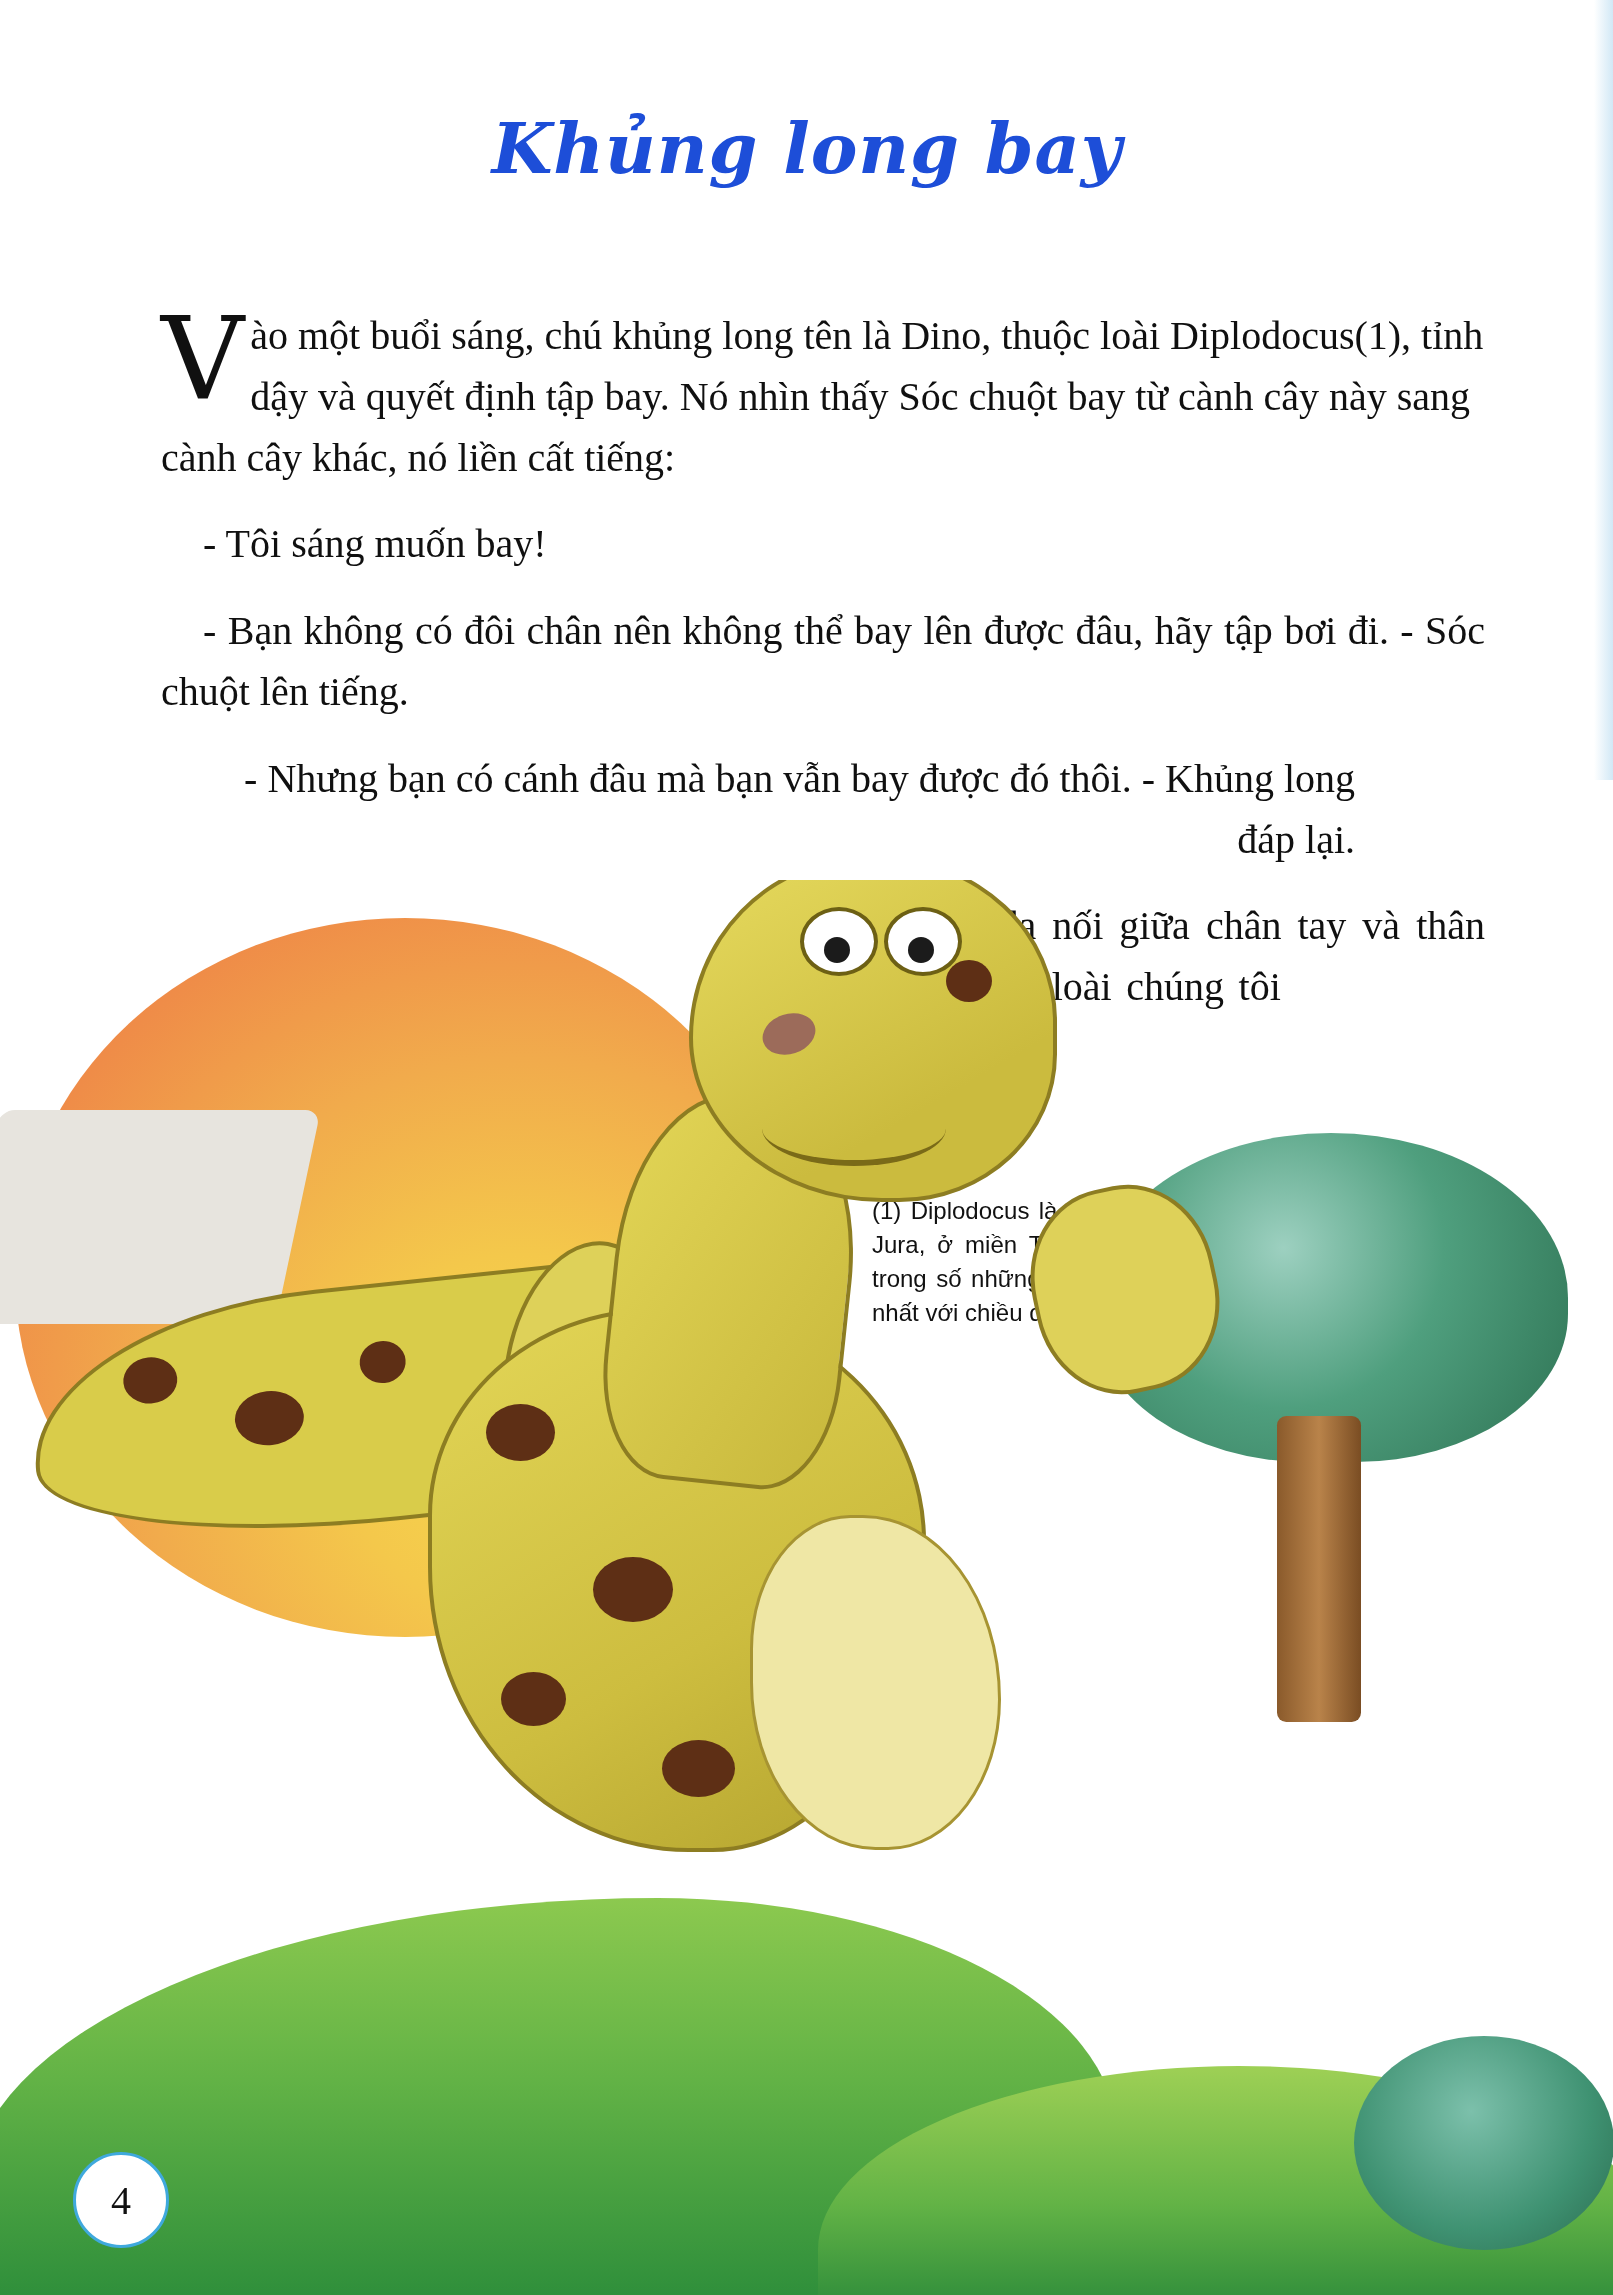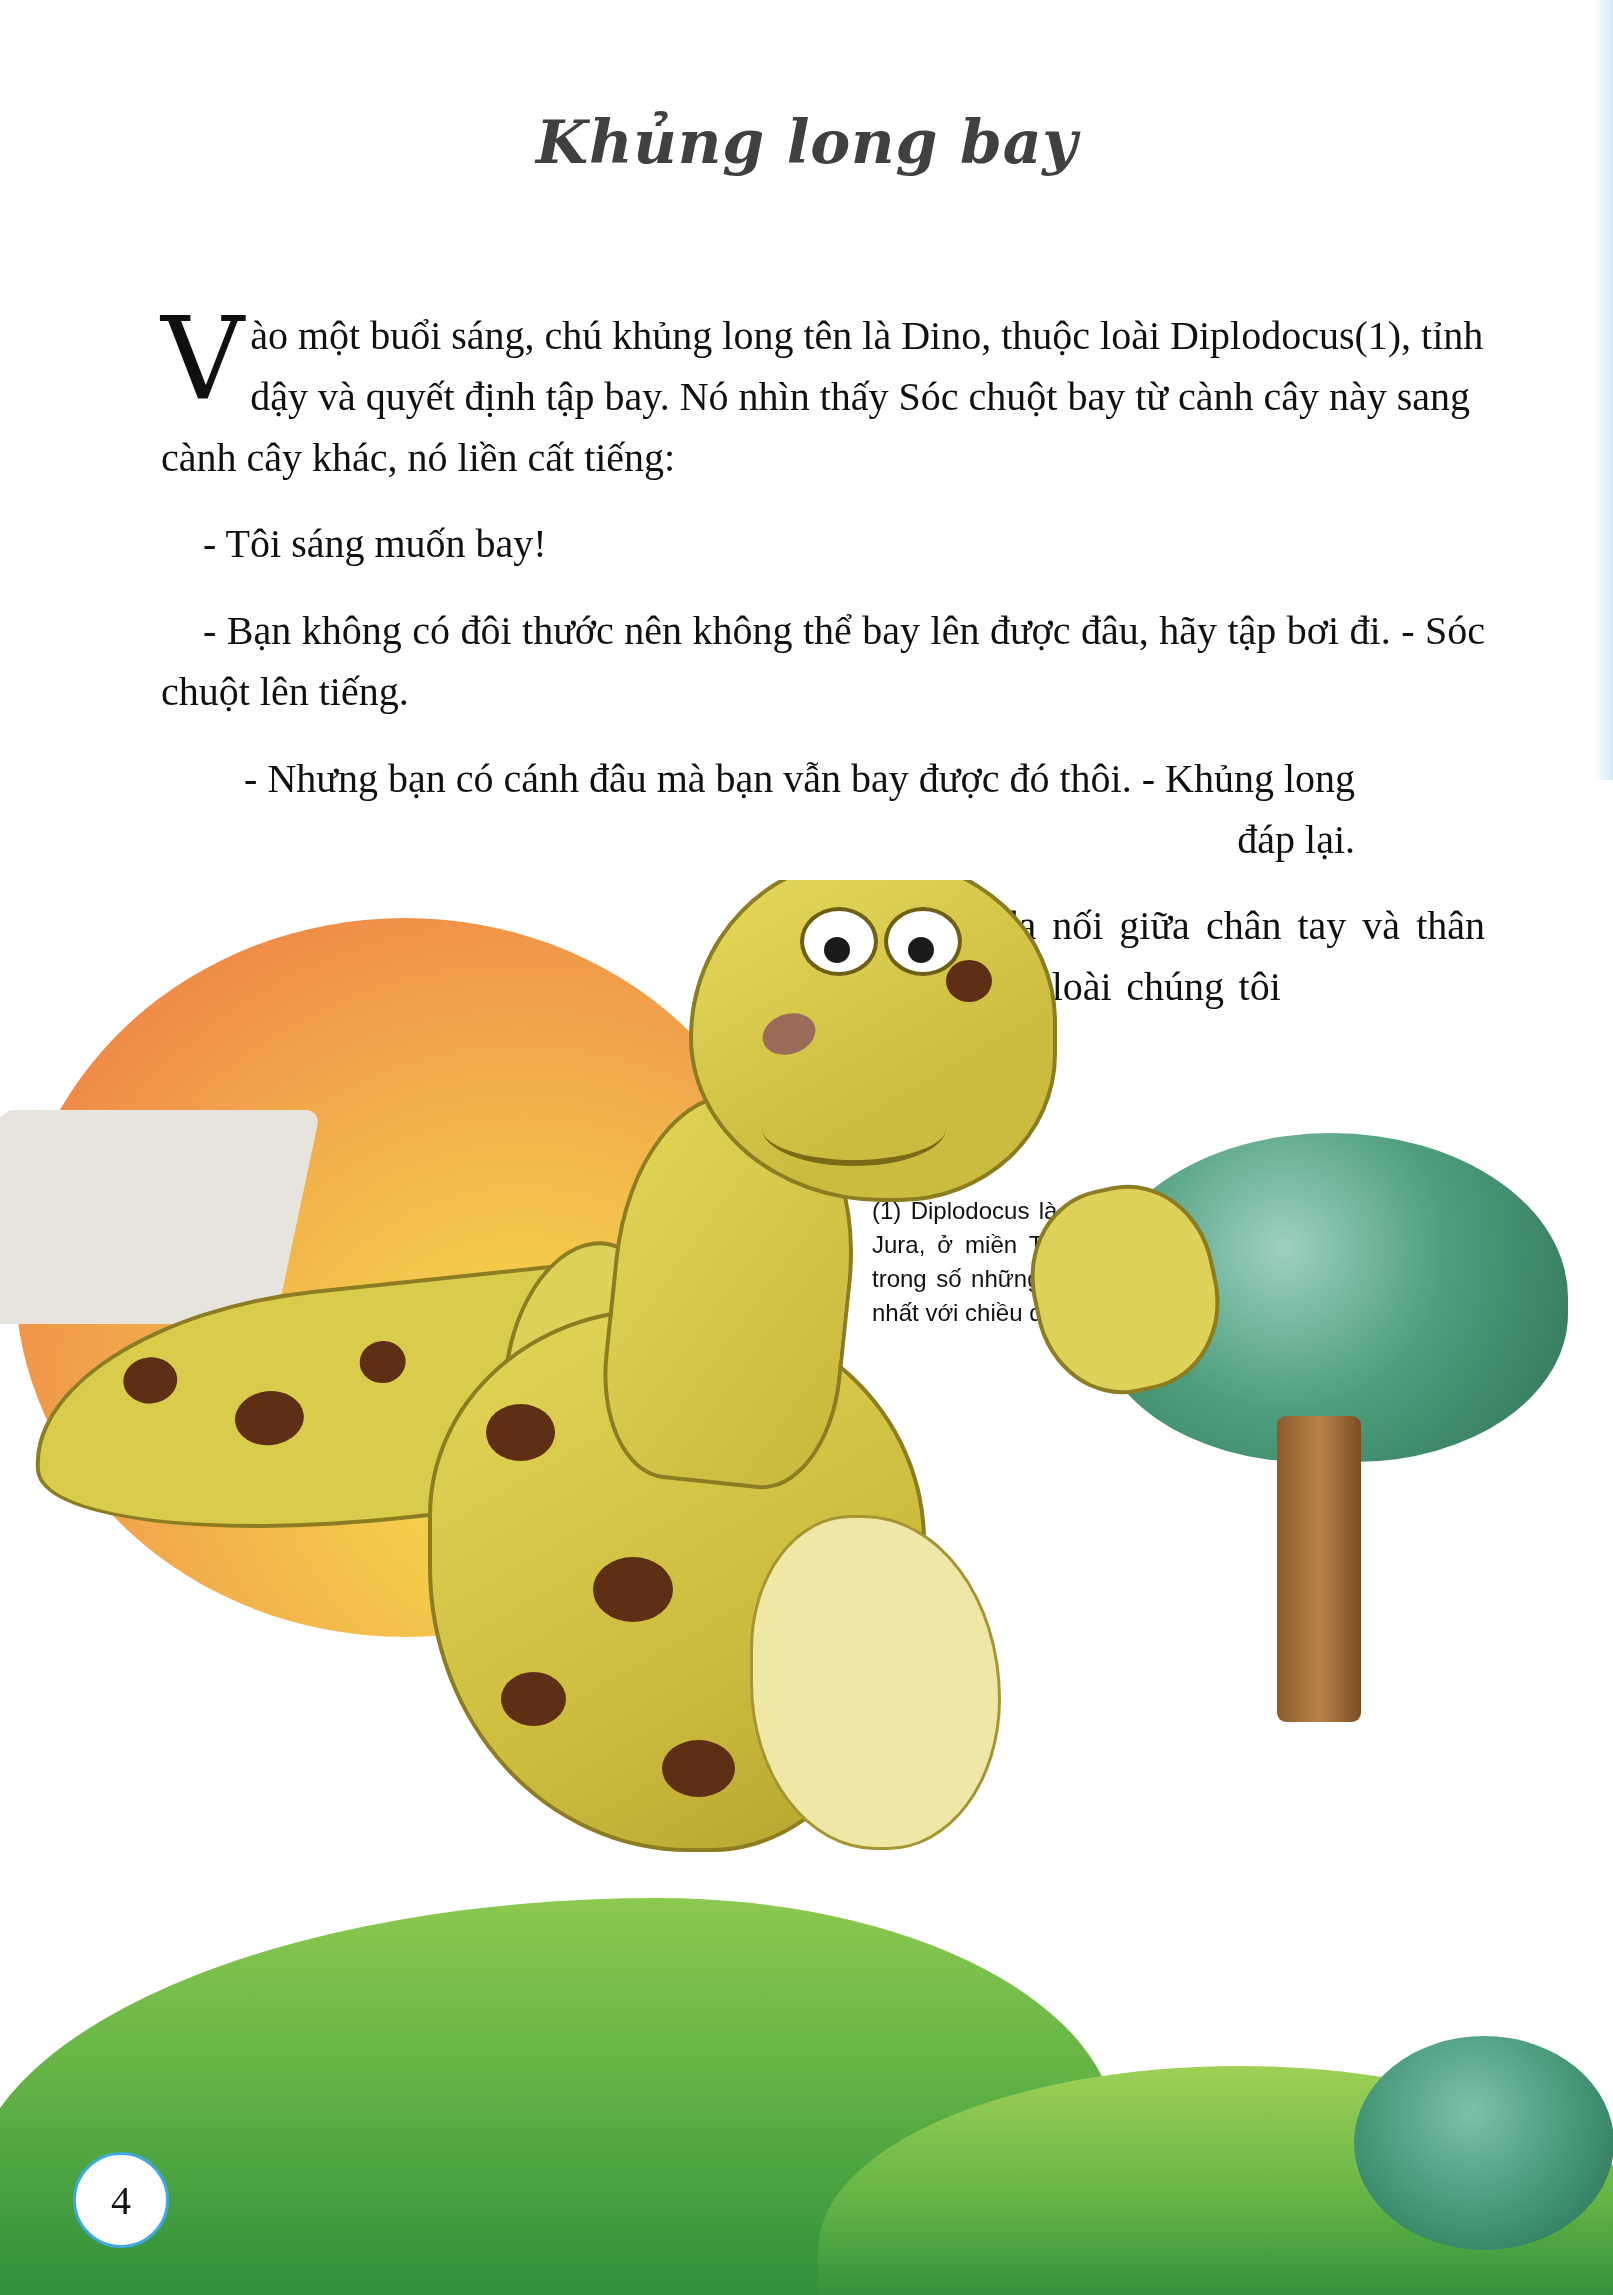--- a/index.html
+++ b/index.html
@@ -21,23 +21,23 @@
   
   .title {
     position: absolute;
     top: 107px;
     left: 0;
     width: 100%;
     text-align: center;
     font-family: "DejaVu Serif", serif;
     font-style: italic;
     font-weight: bold;
-    font-size: 60px;
+    font-size: 70px;
     letter-spacing: 0.8px;
-    color: #404040;
+    color: #1d4ed8;
   }
 
   
   .body-text {
     position: absolute;
     top: 306px;
     left: 161px;
     width: 1324px;
     font-family: "Liberation Serif", serif;
     font-size: 40px;
@@ -326,21 +326,21 @@
 
   <div class="body-text">
 
     <p class="dropcap-para">
       <span class="dropcap">V</span>
       <span>ào một buổi sáng, chú khủng long tên là Dino, thuộc loài Diplodocus(1), tỉnh dậy và quyết định tập bay. Nó nhìn thấy Sóc chuột bay từ cành cây này sang cành cây khác, nó liền cất tiếng:</span>
     </p>
 
     <p class="para indent">- Tôi sáng muốn bay!</p>
 
-    <p class="para indent">- Bạn không có đôi thước nên không thể bay lên được đâu, hãy tập bơi đi. - Sóc chuột lên tiếng.</p>
+    <p class="para indent">- Bạn không có đôi chân nên không thể bay lên được đâu, hãy tập bơi đi. - Sóc chuột lên tiếng.</p>
 
     <p class="para indent narrow-1">- Nhưng bạn có cánh đâu mà bạn vẫn bay được đó thôi. - Khủng long đáp lại.</p>
 
     <p class="para narrow-2">- Phần da nối giữa chân tay và thân người của loài chúng tôi</p>
 
   </div>
 
   <div class="footnote">(1) Diplodocus là chi khủng long sống vào cuối kỷ Jura, ở miền Tây Bắc Mỹ ngày nay. Đây là một trong số những loài khủng long có kích thước lớn nhất với chiều dài 25 - 35m, nặng 10 - 17 tấn.</div>
 
   <div class="illustration">

